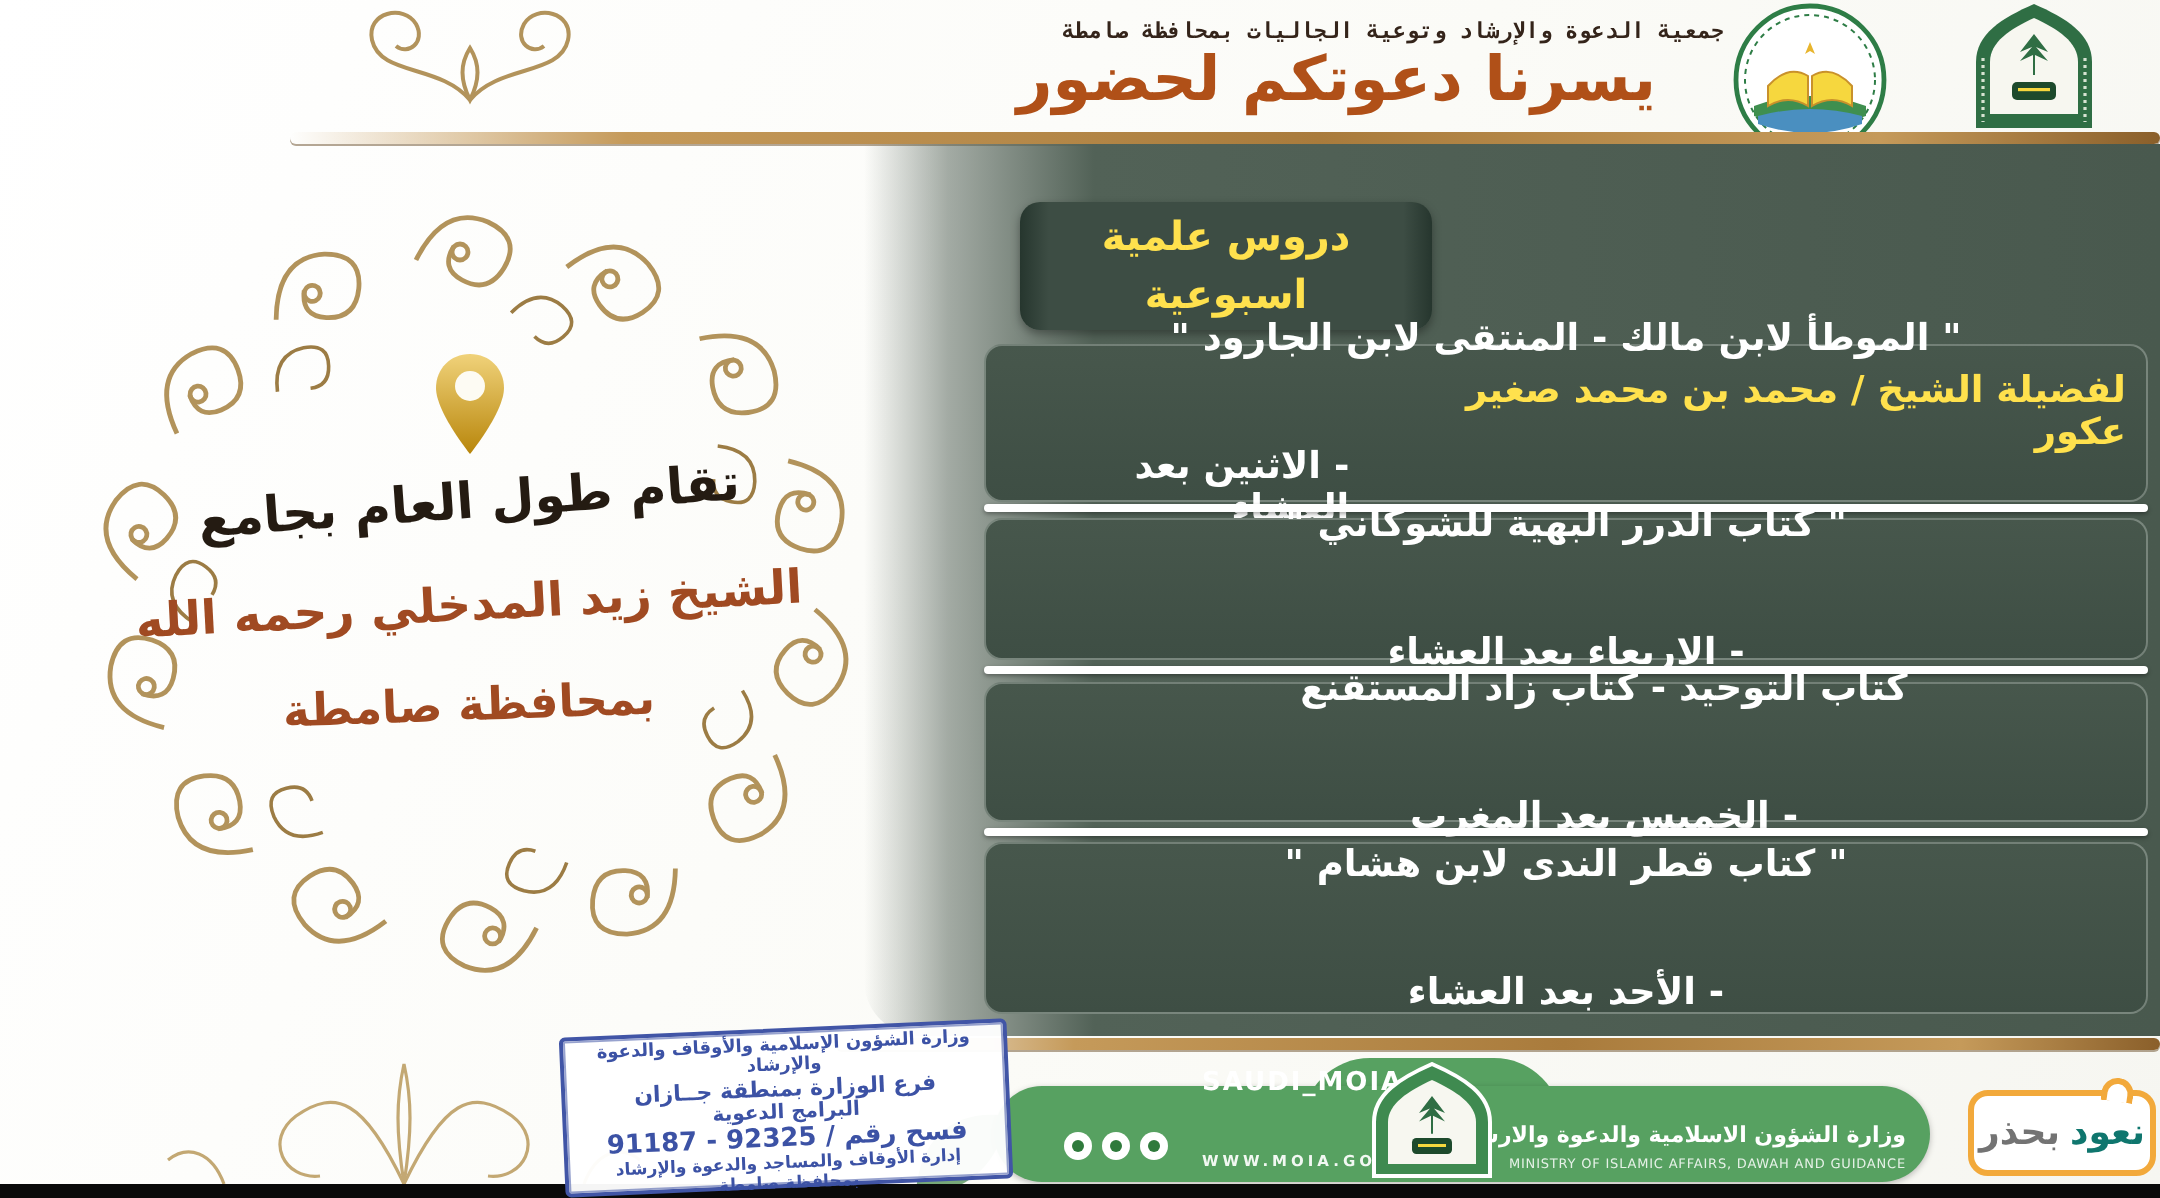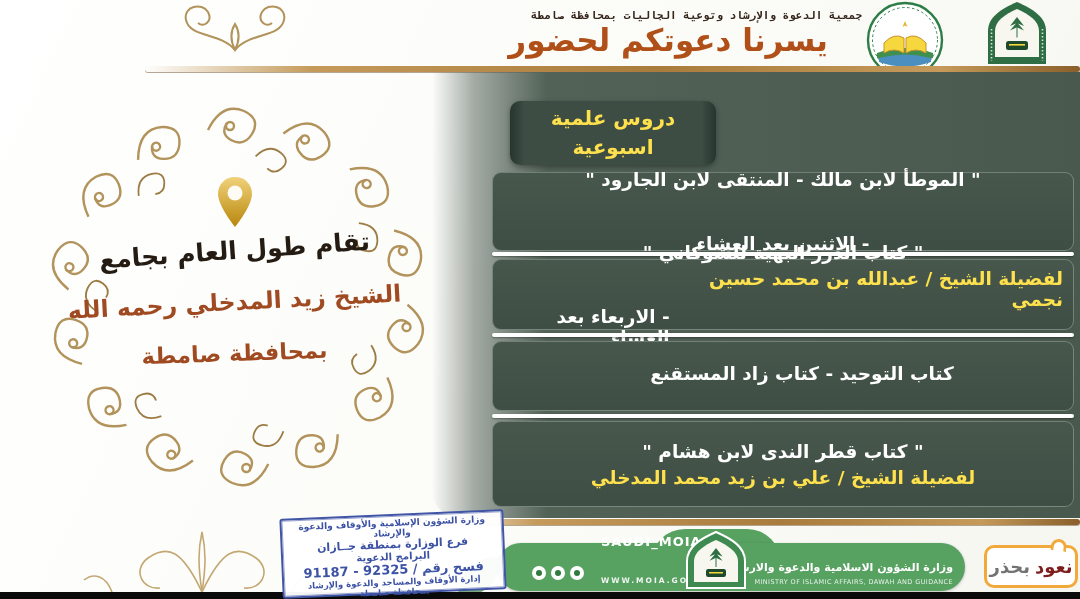--- a/index.html
+++ b/index.html
@@ -88,21 +88,21 @@
   .ministry-en{right:127px;top:578px;color:rgba(255,255,255,.85);font-size:6.5px;letter-spacing:.4px;}
 
   
   .ret-badge{left:984px;top:545px;width:94px;height:43px;background:#ffffff;
     border:3px solid #f2a93b;border-radius:10px;z-index:7;
     display:flex;justify-content:center;align-items:center;gap:5px;direction:rtl;
     font-weight:700;font-size:18px;}
   .ret-badge .tail{position:absolute;top:-9px;right:8px;width:16px;height:12px;
     background:#ffffff;border:3px solid #f2a93b;border-bottom:none;
     border-radius:8px 8px 0 0;transform:rotate(8deg);}
-  .w-blue{color:#7f1d1d;} .w-red{color:#737373;}
+  .w-blue{color:#0f766e;} .w-red{color:#737373;}
 
   .black-bar{left:0;top:592px;width:1080px;height:7px;background:#0a0a0a;}
 
   svg{display:block;}
 </style>
 </head>
 <body>
 
 <div class="stage">
 
@@ -196,45 +196,46 @@
   <div class="abs panel"></div>
 
   <div class="abs sched-badge">
     <span>دروس علمية</span>
     <span>اسبوعية</span>
   </div>
 
   <div class="abs lesson l1">
     <div class="books">"  الموطأ لابن مالك  -  المنتقى لابن الجارود  "</div>
     <div class="who">
+      <span class="teacher">لفضيلة الشيخ / محمد بن محمد صغير عكور</span>
       <span class="time">-  الاثنين بعد العشاء</span>
     </div>
   </div>
   <div class="abs sep s1"></div>
 
   <div class="abs lesson l2">
     <div class="books">"  كتاب الدرر البهية للشوكاني  "</div>
     <div class="who">
-      <span class="teacher">لفضيلة الشيخ / عبدالله بن محمد حسين نجمي</span>
       <span class="time">-  الاربعاء بعد العشاء</span>
     </div>
   </div>
   <div class="abs sep s2"></div>
 
   <div class="abs lesson l3">
     <div class="books">كتاب التوحيد  -  كتاب زاد المستقنع</div>
     <div class="who">
+      <span class="time">-  الخميس بعد المغرب</span>
     </div>
   </div>
   <div class="abs sep s3"></div>
 
   <div class="abs lesson l4">
     <div class="books">"  كتاب قطر الندى  لابن هشام  "</div>
     <div class="who">
-      <span class="teacher">لفضيلة الشيخ / علي بن زيد محمد المدخلي</span>
+      <span class="time">-  الأحد بعد العشاء</span>
     </div>
   </div>
 
   <svg class="abs" style="left:217px;top:176px;" width="36" height="52" viewBox="0 0 36 52">
     <defs>
       <linearGradient id="goldpin" x1="0" y1="0" x2="0" y2="1">
         <stop offset="0" stop-color="#f0d27a"></stop>
         <stop offset="1" stop-color="#b8860b"></stop>
       </linearGradient>
     </defs>

